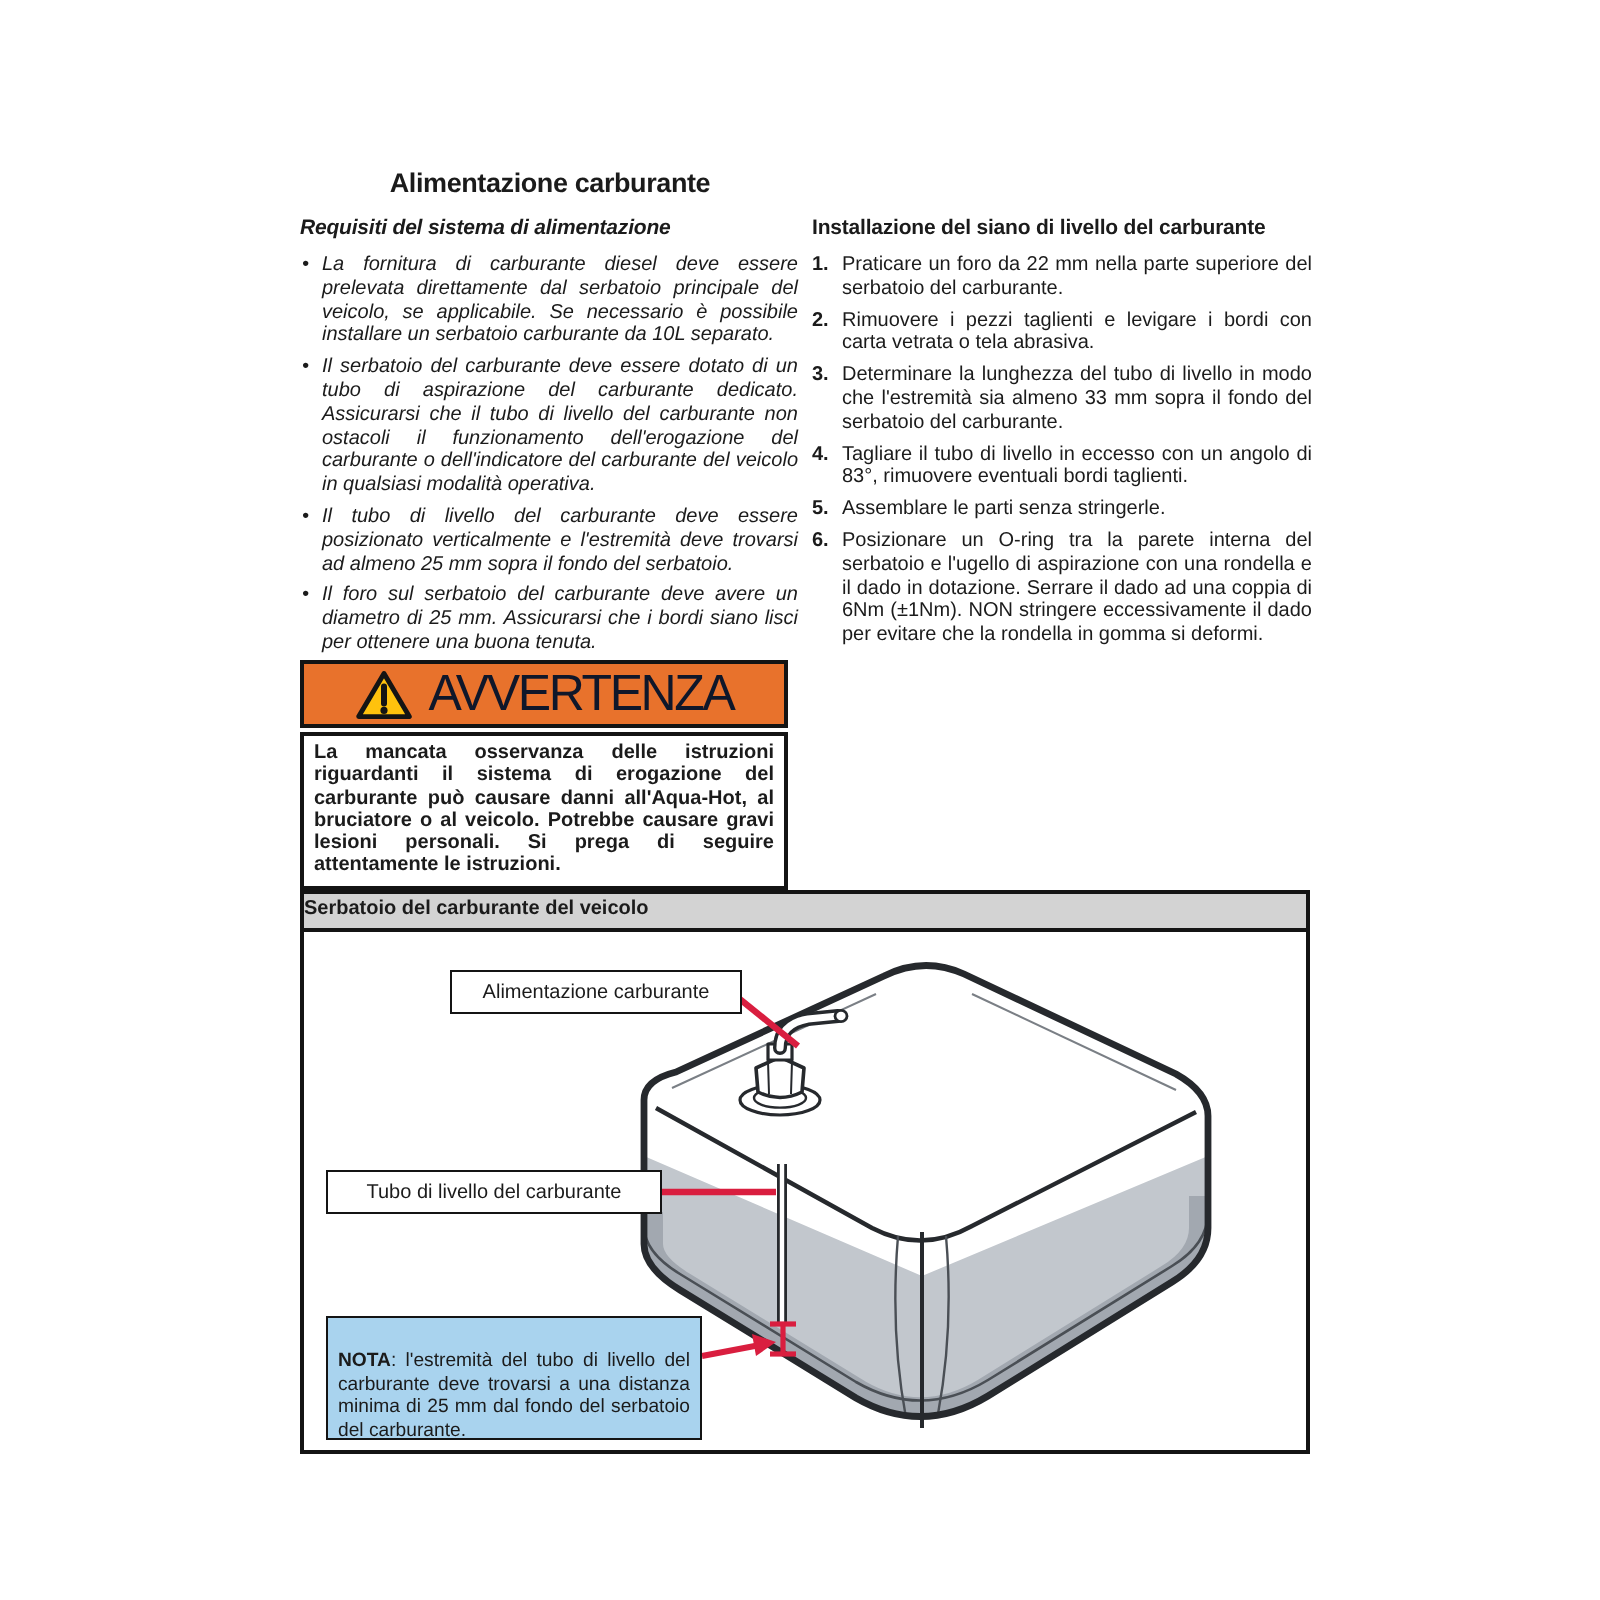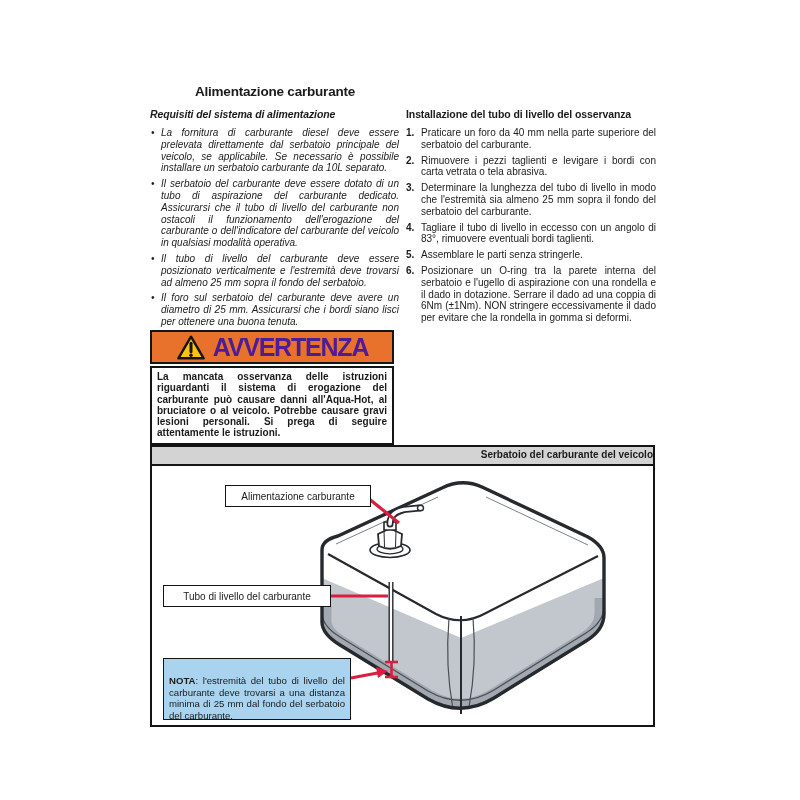--- a/index.html
+++ b/index.html
@@ -26,36 +26,36 @@
     font-size:10px;line-height:11.8px;text-align:justify;
   }
   .step-num{position:absolute;left:0;top:0;font-weight:bold;}
   
   .warning{position:absolute;left:150px;top:330px;width:244px;}
   .warning-header{
     background:#E8722C;border:2px solid #141414;height:30px;
     display:flex;align-items:center;justify-content:center;gap:7px;
   }
   .warning-word{
-    font-size:25px;font-weight:700;letter-spacing:-1.2px;color:#4c1d95;
+    font-size:25px;font-weight:400;letter-spacing:-1.2px;color:#0f172a;
     transform:scaleY(1.02);white-space:nowrap;
   }
   .warning-body{
     margin-top:2px;background:#ffffff;border:2px solid #141414;
     padding:3px 5px 4px 5px;font-size:10px;font-weight:bold;
     line-height:11.3px;text-align:justify;
   }
   
   .figure{
     position:absolute;left:150px;top:445px;width:501px;height:278px;
     border:2px solid #141414;background:#ffffff;
   }
   .figure-header{
     height:15px;background:#D3D3D3;border-bottom:2px solid #141414;
-    text-align:right;font-size:10px;font-weight:bold;padding-top:2px;
+    text-align:left;font-size:10px;font-weight:bold;padding-top:2px;
   }
   .figure-body{position:relative;width:100%;height:259px;}
   .figure-body svg{position:absolute;left:0;top:0;}
   .callout{
     position:absolute;background:#ffffff;border:1.5px solid #141414;
     font-size:10px;display:flex;align-items:center;justify-content:center;
     box-sizing:border-box;
   }
   .callout-supply{left:73px;top:19px;width:146px;height:22px;}
   .callout-tube{left:11px;top:119px;width:168px;height:22px;text-align:right;}
@@ -73,32 +73,32 @@
 
 <div class="col col-left">
   <div class="col-heading">Requisiti del sistema di alimentazione</div>
   <div class="bullet-item">La fornitura di carburante diesel deve essere prelevata direttamente dal serbatoio principale del veicolo, se applicabile. Se necessario è possibile installare un serbatoio carburante da 10L separato.</div>
   <div class="bullet-item">Il serbatoio del carburante deve essere dotato di un tubo di aspirazione del carburante dedicato. Assicurarsi che il tubo di livello del carburante non ostacoli il funzionamento dell'erogazione del carburante o dell'indicatore del carburante del veicolo in qualsiasi modalità operativa.</div>
   <div class="bullet-item">Il tubo di livello del carburante deve essere posizionato verticalmente e l'estremità deve trovarsi ad almeno 25 mm sopra il fondo del serbatoio.</div>
   <div class="bullet-item">Il foro sul serbatoio del carburante deve avere un diametro di 25 mm. Assicurarsi che i bordi siano lisci per ottenere una buona tenuta.</div>
 </div>
 
 <div class="col col-right">
-  <div class="col-heading">Installazione del tubo di livello del osservanza</div>
+  <div class="col-heading">Installazione del siano di livello del carburante</div>
   <div class="step-item">
     <span class="step-num">1.</span>
-    <span>Praticare un foro da 40 mm nella parte superiore del serbatoio del carburante.</span>
+    <span>Praticare un foro da 22 mm nella parte superiore del serbatoio del carburante.</span>
   </div>
   <div class="step-item">
     <span class="step-num">2.</span>
     <span>Rimuovere i pezzi taglienti e levigare i bordi con carta vetrata o tela abrasiva.</span>
   </div>
   <div class="step-item">
     <span class="step-num">3.</span>
-    <span>Determinare la lunghezza del tubo di livello in modo che l'estremità sia almeno 25 mm sopra il fondo del serbatoio del carburante.</span>
+    <span>Determinare la lunghezza del tubo di livello in modo che l'estremità sia almeno 33 mm sopra il fondo del serbatoio del carburante.</span>
   </div>
   <div class="step-item">
     <span class="step-num">4.</span>
     <span>Tagliare il tubo di livello in eccesso con un angolo di 83°, rimuovere eventuali bordi taglienti.</span>
   </div>
   <div class="step-item">
     <span class="step-num">5.</span>
     <span>Assemblare le parti senza stringerle.</span>
   </div>
   <div class="step-item">

